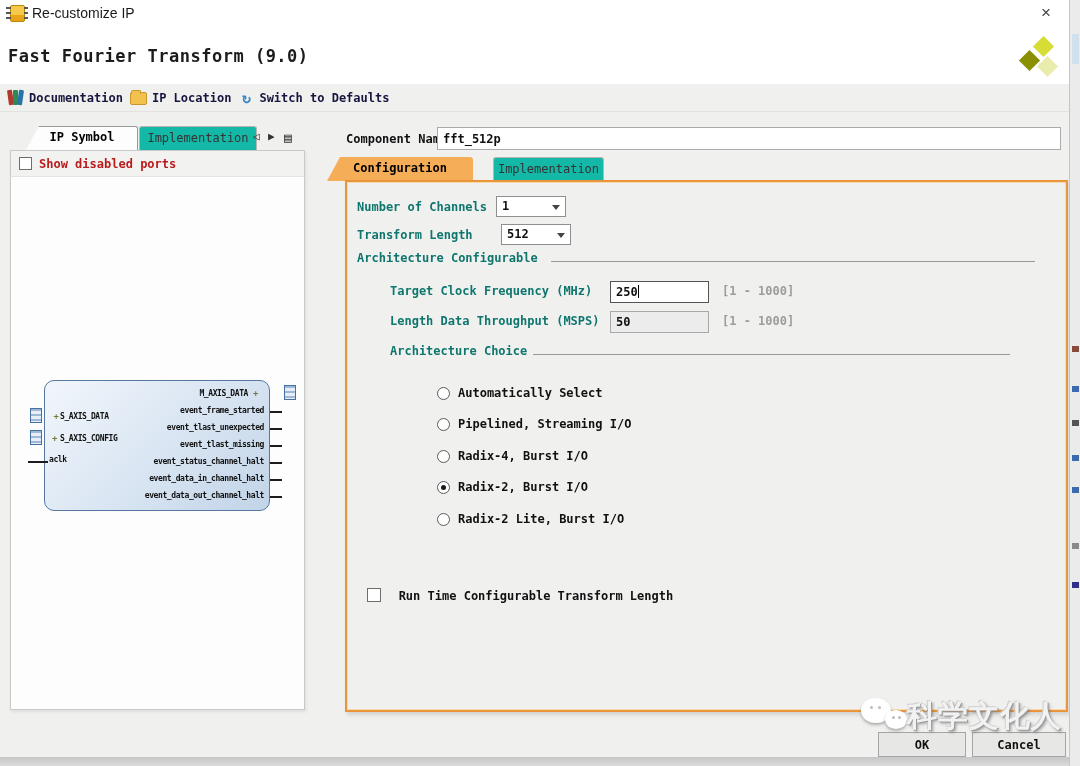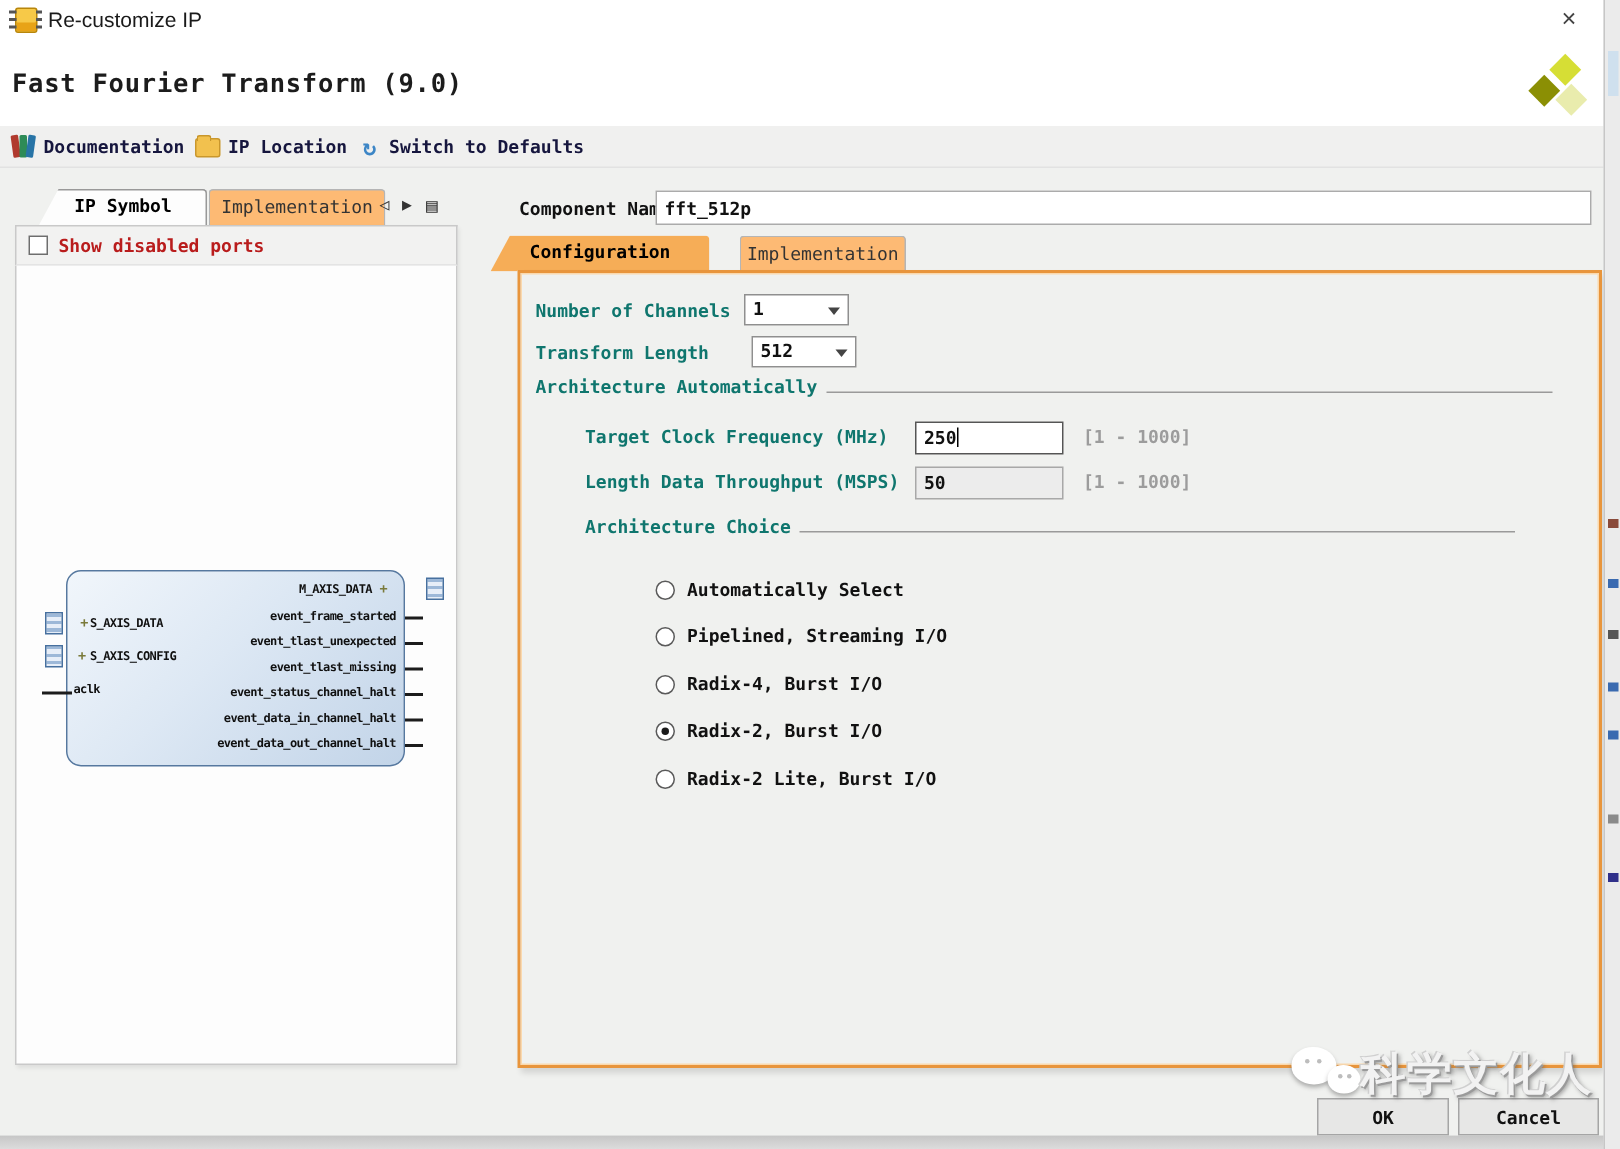--- a/index.html
+++ b/index.html
@@ -34,21 +34,21 @@
   .books-icon i:nth-child(2){ left:5px; background:#2e8b57; }
   .books-icon i:nth-child(3){ left:10px; background:#2874a6; transform:rotate(8deg); }
   .folder-icon { width:17px; height:13px; background:#f2c14e; border:1px solid #c9972c; border-radius:2px; position:relative; margin-top:2px; }
   .folder-icon::before { content:""; position:absolute; left:0; top:-3px; width:8px; height:3px; background:#f2c14e; border:1px solid #c9972c; border-bottom:none; border-radius:2px 2px 0 0; }
   .refresh-icon { width:16px; height:16px; color:#3d86c6; font-size:15px; font-weight:bold; line-height:16px; text-align:center; }
 
   
   .content-bg { position:absolute; left:0; top:112px; width:1069px; height:645px; background:#f0f1ef; }
 
   
-  .tab { position:absolute; height:24px; line-height:23px; text-align:center; font-size:12px; color:#333; background:#fdba74; border:1px solid #b5b5b5; border-bottom:none; border-radius:3px 3px 0 0; cursor:pointer; }
+  .tab { position:absolute; height:24px; line-height:23px; text-align:center; font-size:12px; color:#333; background:#14b8a6; border:1px solid #b5b5b5; border-bottom:none; border-radius:3px 3px 0 0; cursor:pointer; }
   .tab.active { font-weight:bold; color:#000; clip-path:polygon(13px 0, 100% 0, 100% 100%, 0 100%); border:none; }
   .tab.active.white { background:#fdfdfd; box-shadow:inset 0 1px 0 #999, inset -1px 0 0 #999; }
   .tab.active.orange { background:#f6ad57; }
 
   
   .left-tabs { position:absolute; left:10px; top:126px; width:295px; height:24px; }
   .lnav { position:absolute; top:130px; font-size:11px; color:#333; cursor:pointer; }
   .left-panel { position:absolute; left:10px; top:150px; width:295px; height:560px; background:#fdfdfd; border:1px solid #c9c9c9; box-shadow:1px 2px 3px rgba(0,0,0,.08); }
   .ports-row { position:absolute; left:10px; top:150px; width:295px; height:27px; background:#f2f2f1; border:1px solid #c9c9c9; border-bottom:1px solid #e4e4e4; }
   .cb { width:13px; height:13px; background:#fff; border:1px solid #6e6e6e; display:inline-block; }
@@ -202,21 +202,21 @@
     <span>1</span>
     <span class="dd-caret"></span>
   </div>
 
   <div class="flabel" style="left:357px; top:228px;">Transform Length</div>
   <div class="dropdown" style="left:501px; top:224px;">
     <span>512</span>
     <span class="dd-caret"></span>
   </div>
 
-  <div class="flabel" style="left:357px; top:251px;">Architecture Automatically</div>
+  <div class="flabel" style="left:357px; top:251px;">Architecture Configurable</div>
   <div class="hr" style="left:551px; top:261px; width:484px;"></div>
 
   <div class="flabel" style="left:390px; top:284px;">Target Clock Frequency (MHz)</div>
   <div class="tinput focused" style="left:610px; top:281px;">
     <span>250</span><span class="caret"></span>
   </div>
   <div class="hint" style="left:722px; top:284px;">[1 - 1000]</div>
 
   <div class="flabel" style="left:390px; top:314px;">Length Data Throughput (MSPS)</div>
   <div class="tinput plain" style="left:610px; top:311px;">50</div>
@@ -239,20 +239,24 @@
   </div>
   <div class="radio-row" style="top:480px;">
     <span class="radio checked"></span>
     <span class="radio-label">Radix-2, Burst I/O</span>
   </div>
   <div class="radio-row" style="top:512px;">
     <span class="radio"></span>
     <span class="radio-label">Radix-2 Lite, Burst I/O</span>
   </div>
 
+  <div class="rt-row">
+    <span class="cb" style="width:14px; height:14px;"></span>
+    <span class="lbl">Run Time Configurable Transform Length</span>
+  </div>
 
   <div class="watermark">
     <div class="wm-bubble wm-b1">
         <i></i>
         <i></i>
       </div>
     <div class="wm-bubble wm-b2">
         <i></i>
         <i></i>
       </div>

